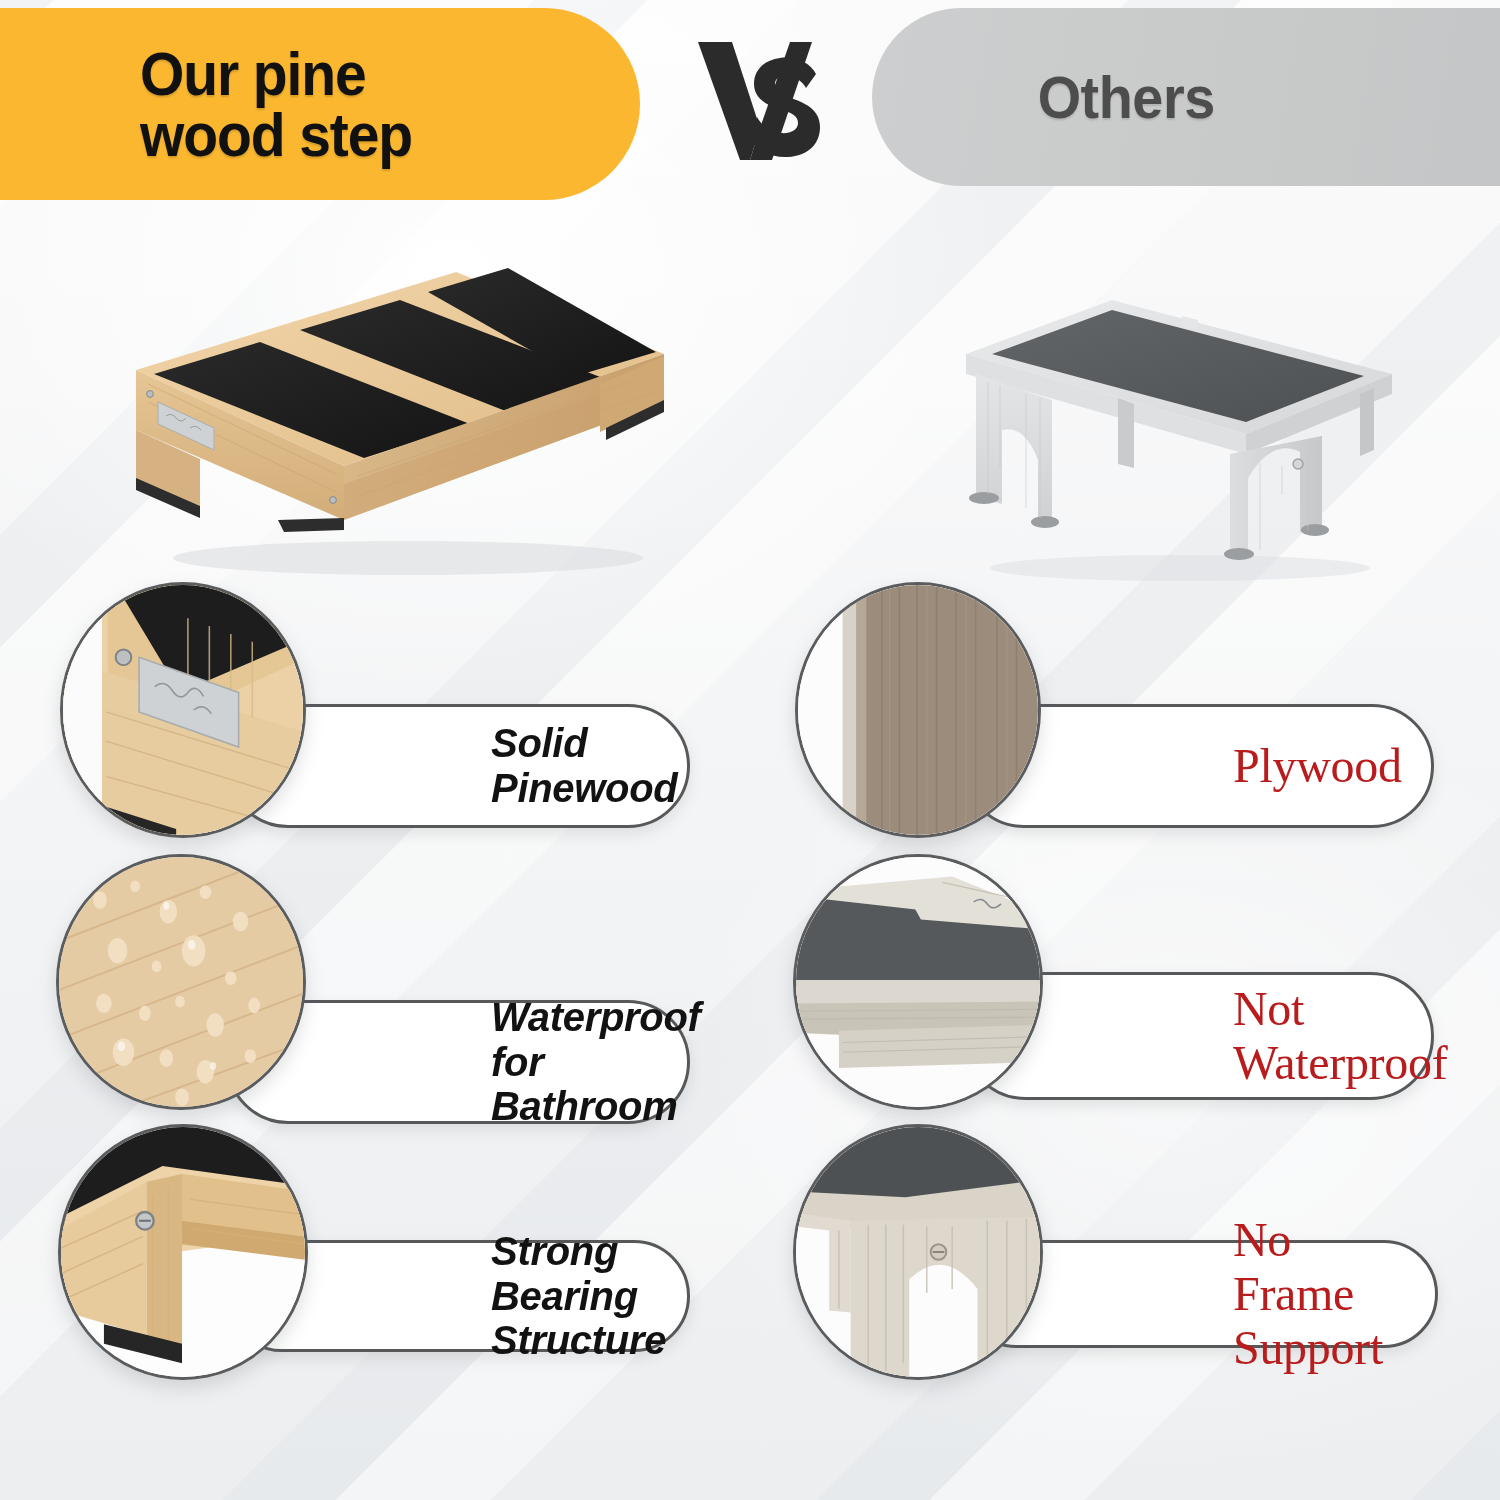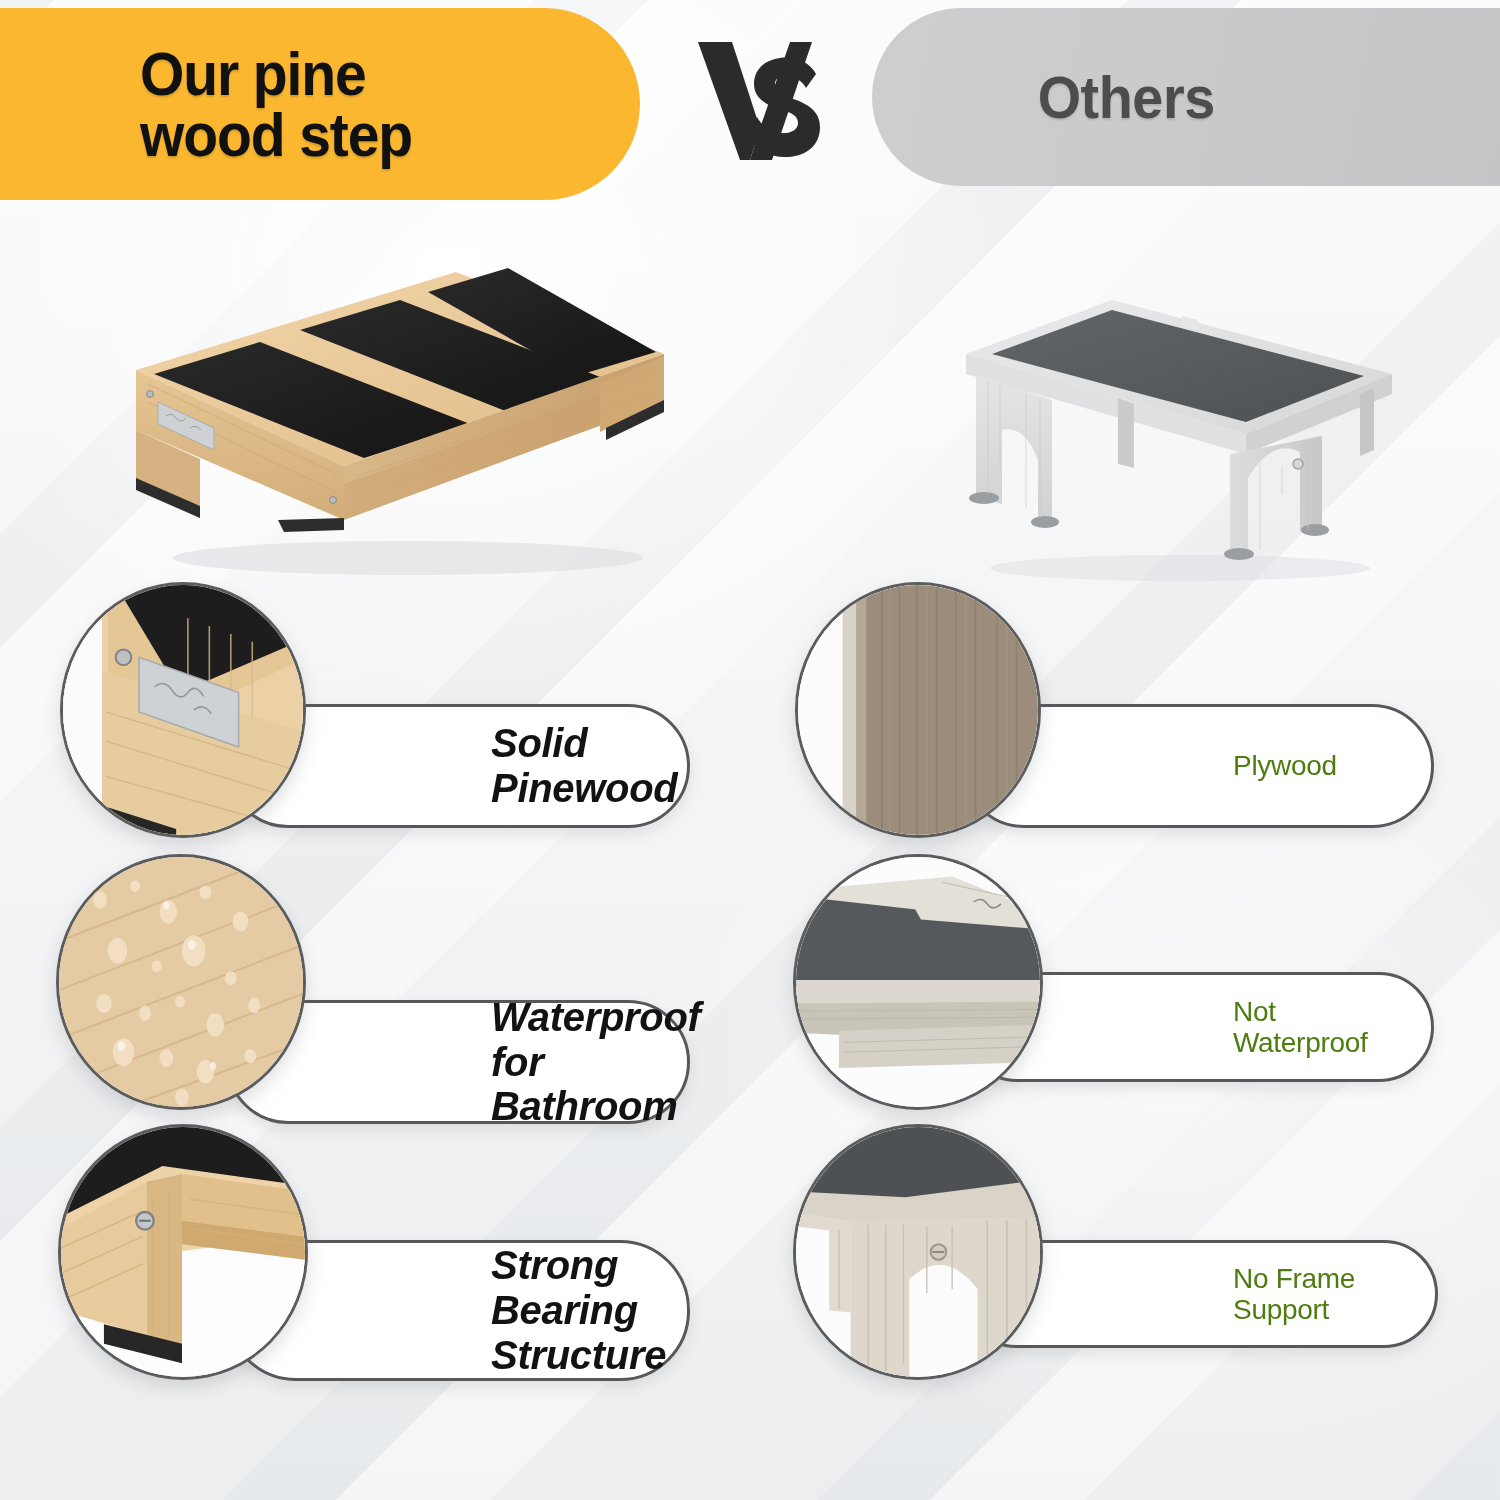--- a/index.html
+++ b/index.html
@@ -133,24 +133,25 @@
   .pill-left .pill-label {
     font-size: 40px;
     font-weight: bold;
     color: #121212;
     letter-spacing: -0.3px;
   }
   .pill-right {
     border-color: #56585a;
   }
   .pill-right .pill-label {
-    font-size: 28px;
+    font-size: 48px;
     font-weight: normal;
-    color: #4d7c0f;
+    color: #b91c1c;
     letter-spacing: -0.3px;
+    font-family: Liberation Serif, serif;
   }
 
   .thumb {
     position: absolute;
     border-radius: 50%;
     overflow: hidden;
     border: 3px solid #5a5c5e;
     box-sizing: border-box;
     background: #fdfdfd;
     box-shadow: 0 8px 18px rgba(110,115,120,0.22);
@@ -396,21 +397,21 @@
           <ellipse cx="110" cy="50" rx="3" ry="4"></ellipse>
           <ellipse cx="136" cy="90" rx="4" ry="5"></ellipse>
           <ellipse cx="64" cy="194" rx="4" ry="5"></ellipse>
           <ellipse cx="158" cy="214" rx="3" ry="4"></ellipse>
         </g>
       </svg>
     </div>
   </div>
 
   <div class="row">
-    <div class="pill pill-left pad-l" style="left:226px; top:1240px; width:464px; height:141px;">
+    <div class="pill pill-left pad-l" style="left:226px; top:1240px; width:464px; height:112px;">
       <div class="pill-label">Strong Bearing
 Structure</div>
     </div>
     <div class="thumb" style="left:58px; top:1124px; width:250px; height:256px;">
       <svg viewBox="0 0 250 256" aria-hidden="true">
         <rect width="250" height="256" fill="#fdfdfd"></rect>
         <polygon points="0,24 96,0 250,0 250,66 104,46 0,104" fill="#1d1d1d"></polygon>
         <polygon points="0,92 104,40 250,60 250,110 118,128 0,176" fill="#eed3a8"></polygon>
         <polygon points="0,104 88,56 88,214 0,188" fill="#e7cb9c"></polygon>
         <polygon points="88,56 124,48 124,224 88,214" fill="#d9b782"></polygon>
@@ -457,21 +458,21 @@
             <path d="M132 0 L132 256"></path>
           <path d="M172 0 L172 256"></path>
             <path d="M214 0 L214 256"></path>
         </g>
         <rect x="46" y="0" width="200" height="256" fill="url(#none)" opacity="0"></rect>
       </svg>
     </div>
   </div>
 
   <div class="row">
-    <div class="pill pill-right pad-r" style="left:962px; top:972px; width:472px; height:110px;">
+    <div class="pill pill-right pad-r" style="left:962px; top:972px; width:472px; height:128px;">
       <div class="pill-label">Not Waterproof</div>
     </div>
     <div class="thumb" style="left:793px; top:854px; width:250px; height:256px;">
       <svg viewBox="0 0 250 256" aria-hidden="true">
         <rect width="250" height="256" fill="#fcfcfc"></rect>
         <polygon points="0,34 160,20 250,56 250,70 0,66" fill="#e3e0d8"></polygon>
         <polygon points="0,40 250,68 250,130 0,132" fill="#56595c"></polygon>
         <polygon points="118,46 250,60 250,74 128,64" fill="#e3e0d8"></polygon>
         <polygon points="0,126 250,126 250,172 0,186" fill="#dcd8cf"></polygon>
         <polygon points="0,150 250,148 250,176 0,192" fill="#c9c4b8"></polygon>

